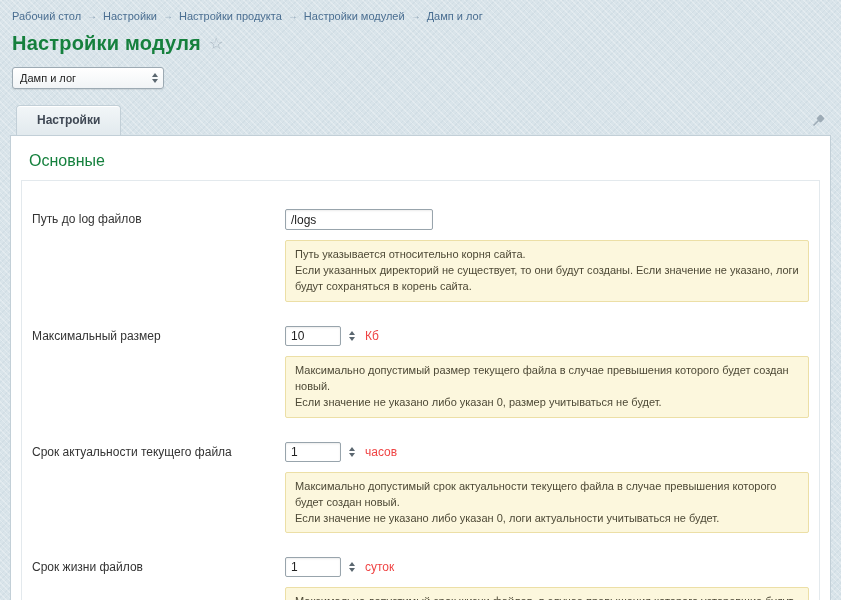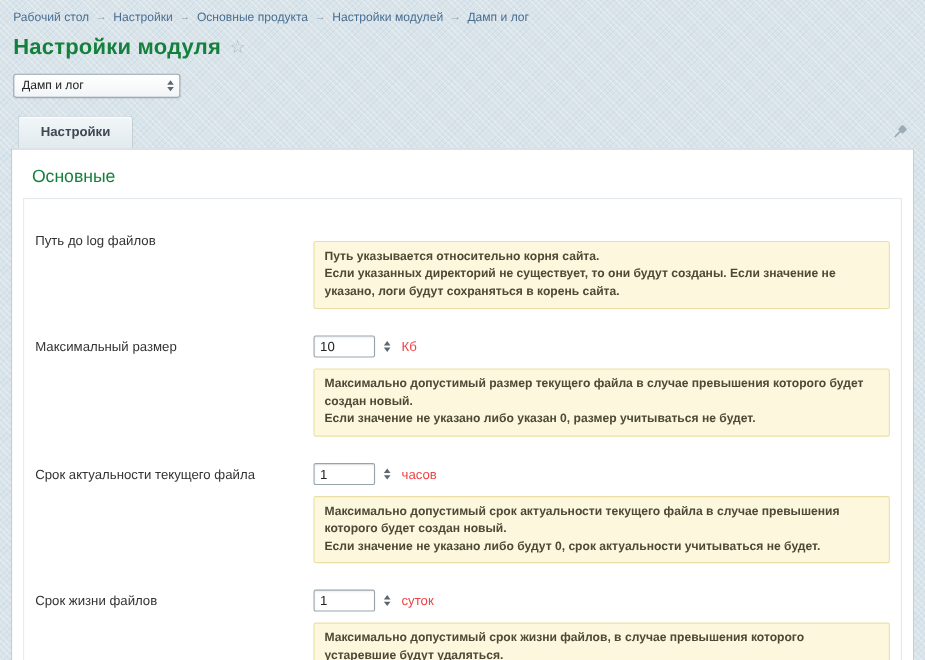--- a/index.html
+++ b/index.html
@@ -80,33 +80,33 @@
   .spin { display:inline-flex; flex-direction:column; gap:2px; margin-left:2px; padding:2px 2px; cursor:pointer; }
   .spin i { display:block; width:0; height:0; border:3px solid transparent; }
   .spin .up { border-bottom:4px solid #5b6770; }
   .spin .down { border-top:4px solid #5b6770; }
 
   .hint {
     margin-top:10px; display:inline-block; max-width:540px;
     background:#fcf7dd; border:1px solid #ecdfa6; border-radius:2px;
     padding:6px 9px; font-size:11px; line-height:1.45; color:#4d4936;
   }
-  .hint div { white-space:normal;font-weight:bold; }
+  .hint div { white-space:normal; }
 </style>
 </head>
 <body>
 
 <div class="wrap">
 
   <div class="breadcrumb">
     <a>Рабочий стол</a>
     <span class="crumb-sep">→</span>
     <a>Настройки</a>
     <span class="crumb-sep">→</span>
-    <a>Основные продукта</a>
+    <a>Настройки продукта</a>
     <span class="crumb-sep">→</span>
     <a>Настройки модулей</a>
     <span class="crumb-sep">→</span>
     <a>Дамп и лог</a>
   </div>
 
   <div class="page-title-row">
     <span class="page-title">Настройки модуля</span>
     <span class="fav-star">☆</span>
   </div>
@@ -132,20 +132,23 @@
   </div>
 
   <div class="panel">
     <div class="section-title">Основные</div>
 
     <div class="form-inner">
 
       <div class="row">
         <div class="row-label">Путь до log файлов</div>
         <div class="row-field">
+          <div class="control-line">
+            <input type="text" class="text-input" value="/logs" style="">
+          </div>
           <div class="hint">
             <div>Путь указывается относительно корня сайта.</div>
             <div>Если указанных директорий не существует, то они будут созданы. Если значение не указано, логи будут сохраняться в корень сайта.</div>
           </div>
         </div>
       </div>
 
       <div class="row">
         <div class="row-label">Максимальный размер</div>
         <div class="row-field">
@@ -170,21 +173,21 @@
           <div class="control-line">
             <input type="text" class="num-input" value="1" style="">
             <span class="spin">
                 <i class="up"></i>
                 <i class="down"></i>
               </span>
             <span class="unit">часов</span>
           </div>
           <div class="hint">
             <div>Максимально допустимый срок актуальности текущего файла в случае превышения которого будет создан новый.</div>
-            <div>Если значение не указано либо будут 0, срок актуальности учитываться не будет.</div>
+            <div>Если значение не указано либо указан 0, логи актуальности учитываться не будет.</div>
           </div>
         </div>
       </div>
 
       <div class="row">
         <div class="row-label">Срок жизни файлов</div>
         <div class="row-field">
           <div class="control-line">
             <input type="text" class="num-input" value="1" style="">
             <span class="spin">

